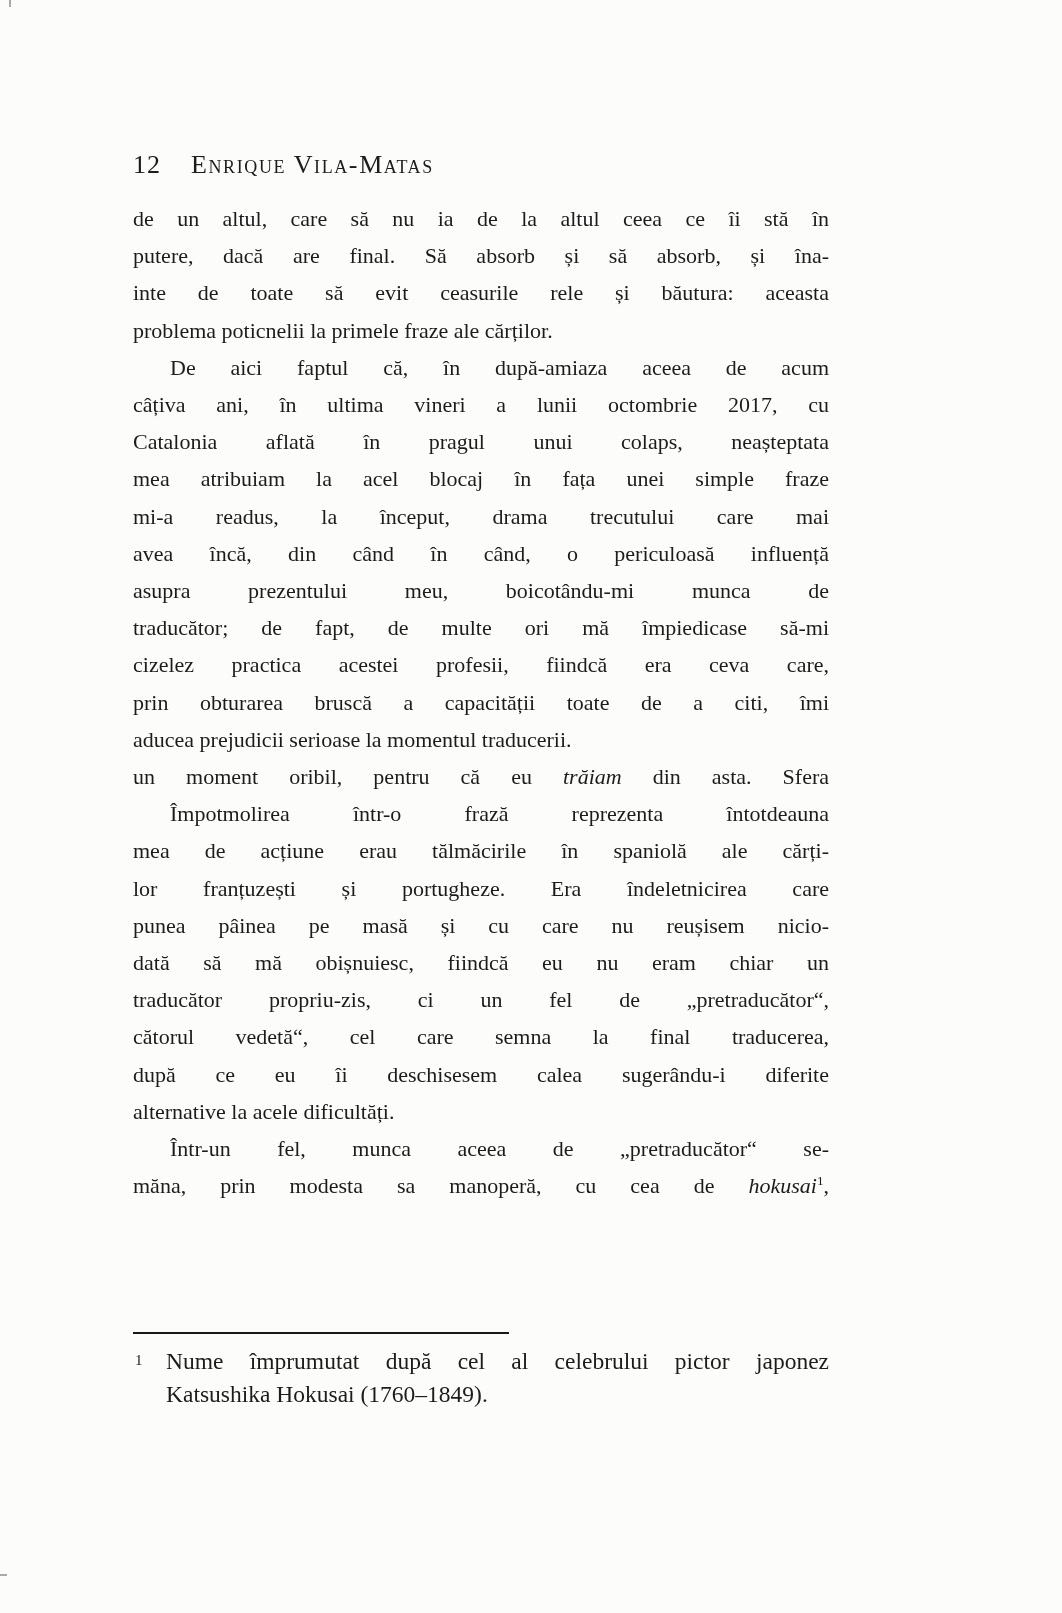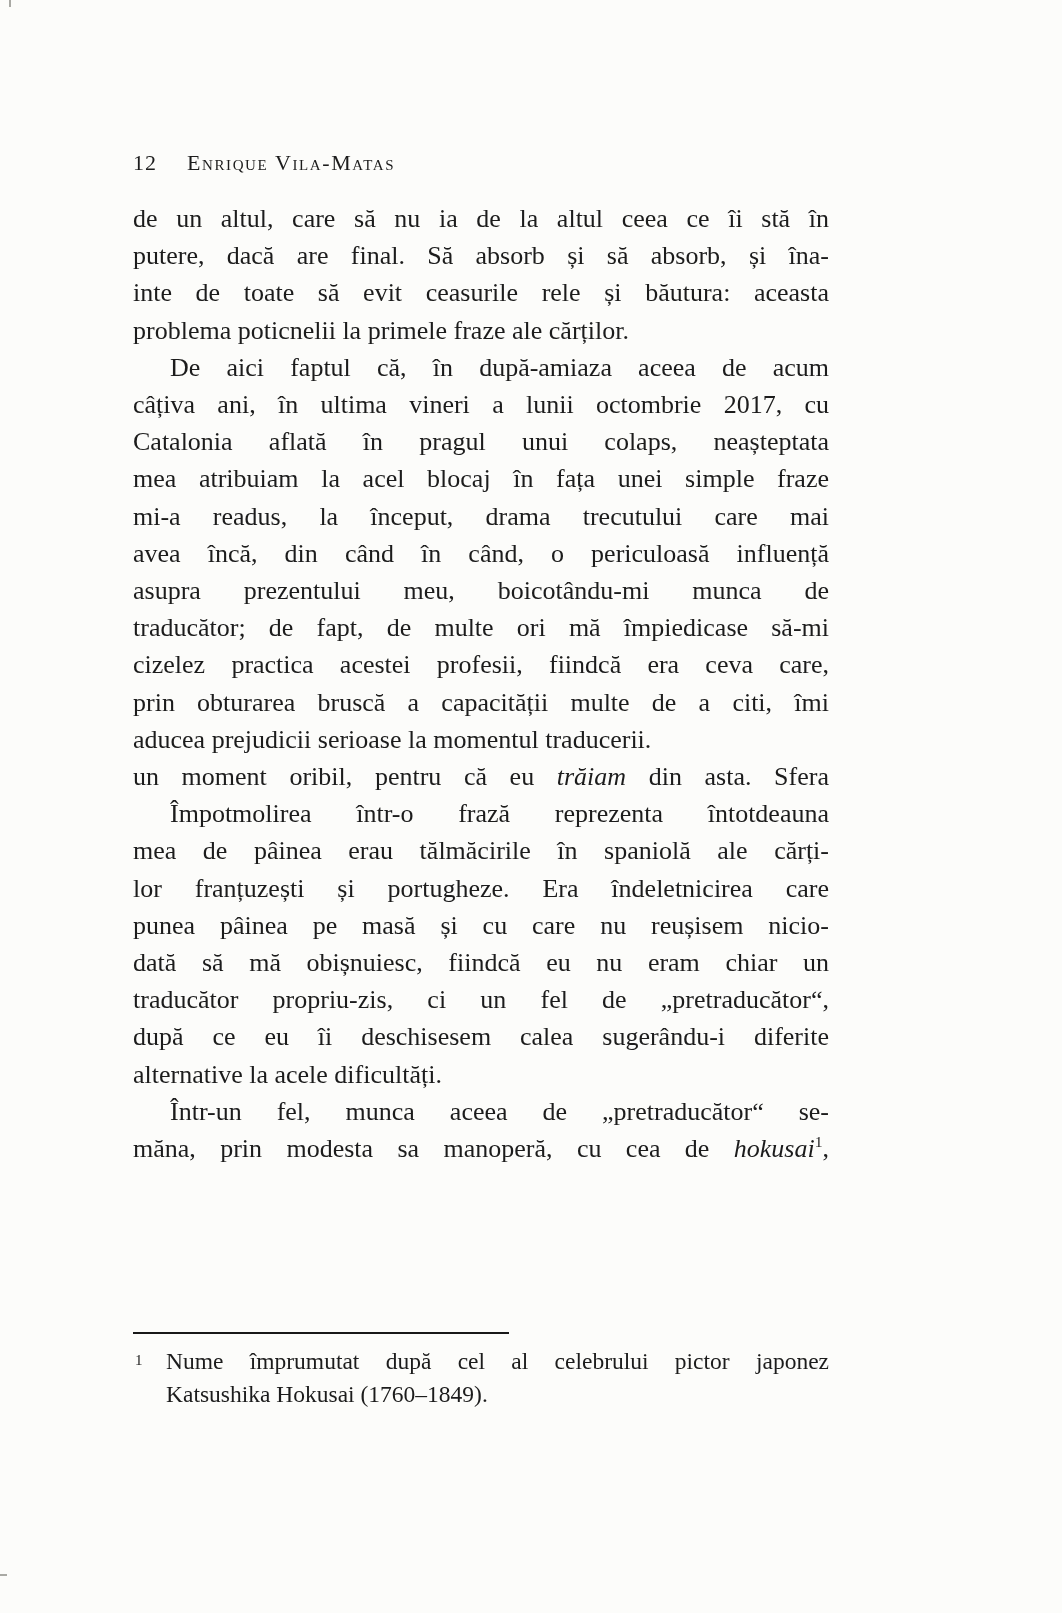--- a/index.html
+++ b/index.html
@@ -20,33 +20,33 @@
   .text-block {
     position: absolute;
     left: 133px;
     top: 150px;
     width: 696px;
   }
 
   .running-head {
     display: flex;
     align-items: baseline;
-    font-size: 22px;
+    font-size: 26px;
     height: 34px;
   }
   .page-num { letter-spacing: 1px; }
   .author {
     margin-left: 30px;
     font-variant: small-caps;
     letter-spacing: 1.6px;
   }
 
   .body-text {
     margin-top: 16px;
-    font-size: 26px;
+    font-size: 22px;
     line-height: 37.2px;
   }
   .line {
     text-align: justify;
     text-align-last: justify;
   }
   .line.lastline { text-align-last: left; }
   .line.indent  { text-indent: 37px; }
   .line em { font-style: italic; }
   .line sup {
@@ -100,29 +100,30 @@
       <div class="line lastline"><span>problema poticnelii la primele fraze ale cărților.</span></div>
       <div class="line indent"><span>De aici faptul că, în după-amiaza aceea de acum</span></div>
       <div class="line"><span>câțiva ani, în ultima vineri a lunii octombrie 2017, cu</span></div>
       <div class="line"><span>Catalonia aflată în pragul unui colaps, neașteptata</span></div>
       <div class="line"><span>mea atribuiam la acel blocaj în fața unei simple fraze</span></div>
       <div class="line"><span>mi-a readus, la început, drama trecutului care mai</span></div>
       <div class="line"><span>avea încă, din când în când, o periculoasă influență</span></div>
       <div class="line"><span>asupra prezentului meu, boicotându-mi munca de</span></div>
       <div class="line"><span>traducător; de fapt, de multe ori mă împiedicase să-mi</span></div>
       <div class="line"><span>cizelez practica acestei profesii, fiindcă era ceva care,</span></div>
-      <div class="line"><span>prin obturarea bruscă a capacității multe de a citi, îmi</span></div>
+      <div class="line"><span>prin obturarea bruscă a capacității toate de a citi, îmi</span></div>
       <div class="line lastline"><span>aducea prejudicii serioase la momentul traducerii.</span></div>
       <div class="line"><span>un moment oribil, pentru că eu </span><em>trăiam</em><span> din asta. Sfera</span></div>
       <div class="line indent"><span>Împotmolirea într-o frază reprezenta întotdeauna</span></div>
-      <div class="line"><span>mea de pâinea erau tălmăcirile în spaniolă ale cărți-</span></div>
+      <div class="line"><span>mea de acțiune erau tălmăcirile în spaniolă ale cărți-</span></div>
       <div class="line"><span>lor franțuzești și portugheze. Era îndeletnicirea care</span></div>
       <div class="line"><span>punea pâinea pe masă și cu care nu reușisem nicio-</span></div>
       <div class="line"><span>dată să mă obișnuiesc, fiindcă eu nu eram chiar un</span></div>
       <div class="line"><span>traducător propriu-zis, ci un fel de „pretraducător“,</span></div>
+      <div class="line"><span>cătorul vedetă“, cel care semna la final traducerea,</span></div>
       <div class="line"><span>după ce eu îi deschisesem calea sugerându-i diferite</span></div>
       <div class="line lastline"><span>alternative la acele dificultăți.</span></div>
       <div class="line indent"><span>Într-un fel, munca aceea de „pretraducător“ se-</span></div>
       <div class="line"><span>măna, prin modesta sa manoperă, cu cea de </span><em>hokusai</em><sup>1</sup><span>,</span></div>
     </div>
 </div>
 
 <div class="footnote">
   <div class="fn-rule"></div>
   <div class="fn-body">

